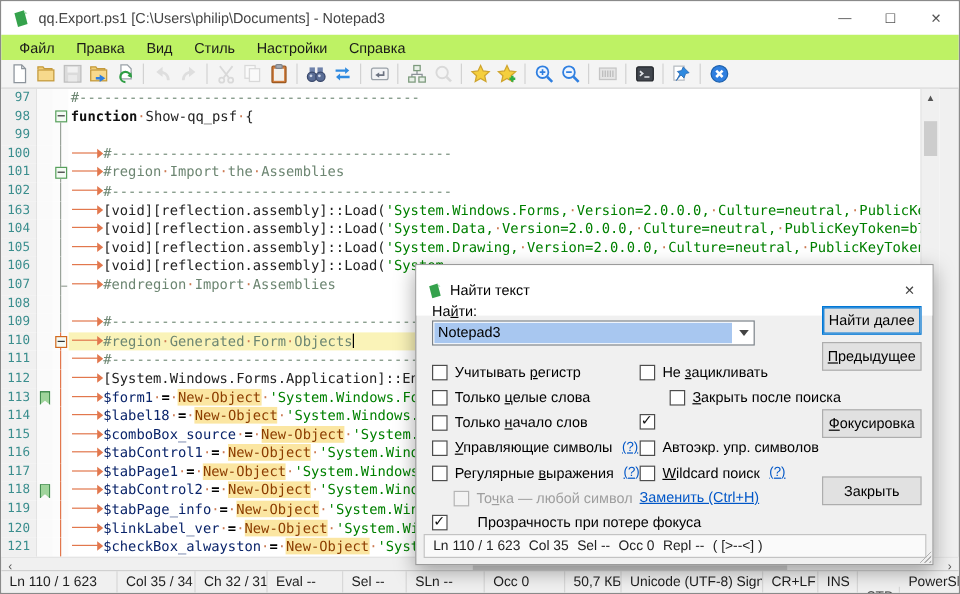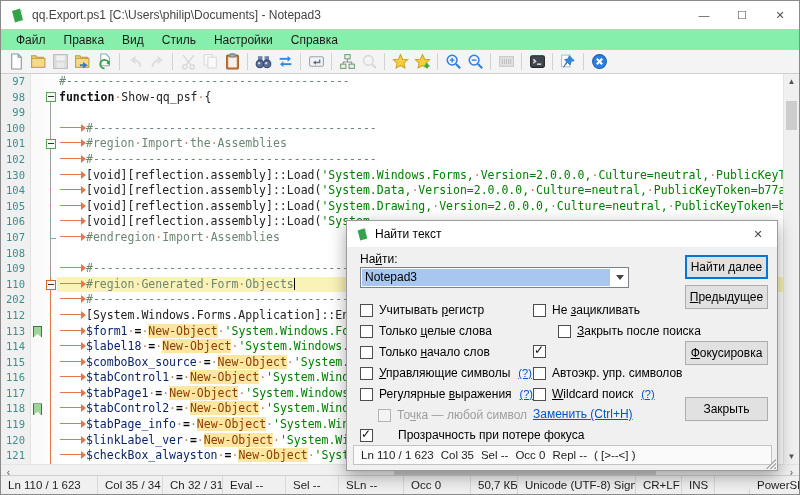--- a/index.html
+++ b/index.html
@@ -4,29 +4,29 @@
 <style>
   html,body{margin:0;padding:0;background:#dcdcdc;font-family:"Liberation Sans",sans-serif;}
   .window{position:relative;width:800px;height:495px;box-sizing:border-box;border:1px solid #8a8a8a;background:#f0f0f0;overflow:hidden;}
   
   .titlebar{height:28px;background:#ffffff;display:flex;align-items:center;padding:0 0 0 8px;}
   .titlebar .appicon{width:16px;height:16px;margin-right:7px;flex:none;}
   .titlebar .title{font-size:12px;color:#444;flex:1;white-space:nowrap;overflow:hidden;}
   .wbtns{display:flex;align-items:center;height:100%;}
   .wbtn{width:38px;height:100%;display:flex;align-items:center;justify-content:center;font-size:11px;color:#555;}
   
-  .menubar{height:21px;background:#86efac;display:flex;align-items:center;padding-left:6px;}
+  .menubar{height:21px;background:#bef264;display:flex;align-items:center;padding-left:6px;}
   .mitem{font-size:12px;color:#1a1a1a;padding:2px 9px;}
   
   .toolbar{height:23px;background:#f4f4f4;border-bottom:1px solid #cfcfcf;display:flex;align-items:center;padding-left:4px;}
   .tbtn{width:22px;height:21px;display:flex;align-items:center;justify-content:center;}
   .tbtn.dis{opacity:.55;filter:grayscale(1);}
   .tsep{width:1px;height:17px;background:#d2d2d2;margin:0 4px;flex:none;}
   
-  .editor{position:absolute;top:73px;left:0;right:0;height:390px;background:#fff;text-decoration:underline;}
+  .editor{position:absolute;top:73px;left:0;right:16px;height:390px;background:#fff;text-decoration:underline;}
   .lines{position:absolute;inset:0 15px 0 0;overflow:hidden;}
   .line{display:flex;height:15.6px;line-height:15.6px;font-family:"DejaVu Sans Mono",monospace;font-size:11.5px;}
   .ln{width:30px;flex:none;background:#f0f0f0;color:#3b8e8e;font-size:10.5px;text-align:right;padding-right:5px;box-sizing:border-box;border-right:1px solid #e2e2e2;}
   .bm{width:13px;flex:none;background:#fafafa;position:relative;}
   .bm.on::before{content:"";position:absolute;left:2px;top:2px;width:7px;height:10px;background:#9fd49b;border:1px solid #2f7d3f;clip-path:polygon(0 0,100% 0,100% 100%,50% 70%,0 100%);}
   .fold{width:13px;flex:none;background:#fcfcfc;position:relative;}
   .fold.l::before,.fold.la::before,.fold.bl::before{content:"";position:absolute;left:6px;top:0;bottom:0;width:0;border-left:1px solid #9aa39a;}
   .fold.la::before{border-left-color:#e2774d;}
   .fold.bl::before{top:50%;}
   .fbox{position:absolute;left:2px;top:50%;margin-top:-5px;width:8px;height:8px;background:#f4faf4;border:1px solid #57a05c;z-index:1;}
@@ -53,21 +53,21 @@
   .vthumb{position:absolute;left:2px;width:11px;background:#cdcdcd;}
   .hscroll{position:absolute;top:463px;left:0;right:0;height:14px;background:#f0f0f0;border-top:1px solid #e4e4e4;}
   .harr{position:absolute;top:0;width:15px;height:14px;display:flex;align-items:center;justify-content:center;font-size:10px;color:#555;}
   .hthumb{position:absolute;top:2px;height:10px;background:#cdcdcd;}
   
   .statusbar{position:absolute;left:0;right:0;bottom:0;height:18px;background:#f0f0f0;border-top:1px solid #d0d0d0;display:flex;align-items:center;font-size:11.5px;color:#1e1e1e;}
   .sseg{padding:0 7px;border-right:1px solid #d8d8d8;white-space:nowrap;overflow:hidden;flex:none;box-sizing:border-box;height:100%;display:flex;align-items:center;}
   .sseg.last{flex:1;border-right:none;}
   
   .dialog{position:absolute;left:345px;top:219px;width:432px;height:251px;background:#f0f0f0;border:1px solid #9b9b9b;box-shadow:0 5px 16px rgba(0,0,0,.35);box-sizing:border-box;}
-  .dtitle{height:26px;background:#fff;display:flex;align-items:center;padding:0 0 0 8px;}
+  .dtitle{height:42px;background:#fff;display:flex;align-items:center;padding:0 0 0 8px;}
   .dtitle .appicon{width:14px;height:14px;margin-right:6px;}
   .dtitle .dtext{flex:1;font-size:12px;color:#000;}
   .dclose{width:38px;height:100%;display:flex;align-items:center;justify-content:center;font-size:11px;color:#444;}
   .dlabel{position:absolute;left:13px;top:31px;font-size:12px;color:#000;}
   .combo{position:absolute;left:13px;top:46px;width:269px;height:21px;background:#fff;border:1px solid #7a8188;box-sizing:border-box;display:flex;}
   .combosel{flex:1;background:#a8c7f0;margin:1px;font-size:12px;color:#000;padding:1px 3px;white-space:nowrap;overflow:hidden;}
   .combobtn{width:17px;display:flex;align-items:center;justify-content:center;}
   .combobtn::before{content:"";border:4px solid transparent;border-top:5px solid #444;margin-top:4px;}
   .dbtn{position:absolute;left:338px;width:83px;height:24px;background:#e1e1e1;border:1px solid #adadad;font-size:12px;color:#000;display:flex;align-items:center;justify-content:center;box-sizing:border-box;}
   .dbtn.def{border-color:#0078d7;box-shadow:inset 0 0 0 1px #0078d7;}
@@ -315,21 +315,21 @@
           </span>
           <span class="code"><span class="tab"></span><span class="cm">#region<span class="sd">·</span>Import<span class="sd">·</span>the<span class="sd">·</span>Assemblies</span></span>
         </div>
         <div class="line">
           <span class="ln">102</span>
           <span class="bm"></span>
           <span class="fold l"></span>
           <span class="code"><span class="tab"></span><span class="cm">#-----------------------------------------</span></span>
         </div>
         <div class="line">
-          <span class="ln">130</span>
+          <span class="ln">163</span>
           <span class="bm"></span>
           <span class="fold l"></span>
           <span class="code"><span class="tab"></span><span class="df">[void][reflection.assembly]::Load(</span><span class="str">'System.Windows.Forms,<span class="sd">·</span>Version=2.0.0.0,<span class="sd">·</span>Culture=neutral,<span class="sd">·</span>PublicKeyToken=b77a</span></span>
         </div>
         <div class="line">
           <span class="ln">104</span>
           <span class="bm"></span>
           <span class="fold l"></span>
           <span class="code"><span class="tab"></span><span class="df">[void][reflection.assembly]::Load(</span><span class="str">'System.Data,<span class="sd">·</span>Version=2.0.0.0,<span class="sd">·</span>Culture=neutral,<span class="sd">·</span>PublicKeyToken=b77a5c561934e</span></span>
         </div>
@@ -367,21 +367,21 @@
         </div>
         <div class="line cur">
           <span class="ln">110</span>
           <span class="bm"></span>
           <span class="fold la boxa">
             <i class="fbox"></i>
           </span>
           <span class="code"><span class="tab"></span><span class="cm">#region<span class="sd">·</span>Generated<span class="sd">·</span>Form<span class="sd">·</span>Objects</span><span class="caret"></span></span>
         </div>
         <div class="line">
-          <span class="ln">202</span>
+          <span class="ln">111</span>
           <span class="bm"></span>
           <span class="fold la"></span>
           <span class="code"><span class="tab"></span><span class="cm">#-----------------------------------------</span></span>
         </div>
         <div class="line">
           <span class="ln">112</span>
           <span class="bm"></span>
           <span class="fold la"></span>
           <span class="code"><span class="tab"></span><span class="df">[System.Windows.Forms.Application]::EnableVisualStyles()</span></span>
         </div>

